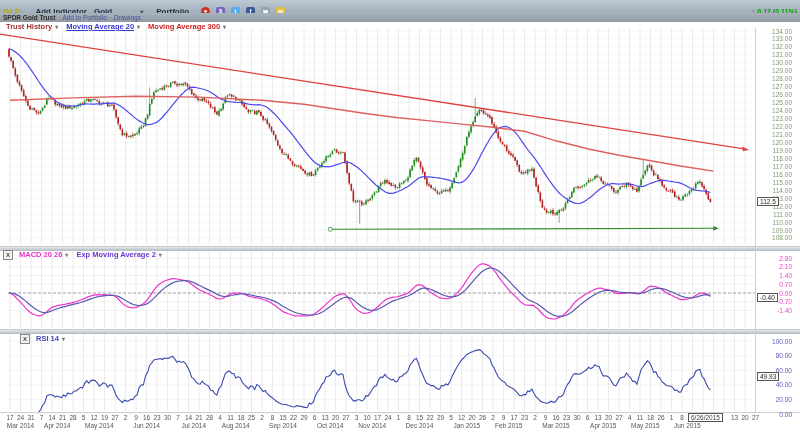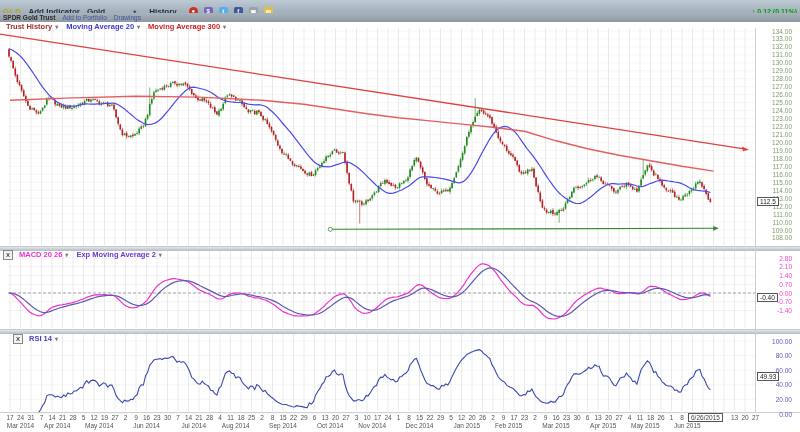--- a/index.html
+++ b/index.html
@@ -307,24 +307,24 @@
     <circle cx="330.25" cy="229.30599999999995" r="2" fill="#fff" stroke="#2e8b2e" stroke-width="0.8"></circle>
     <path d="M718.75 228.30599999999995 l-5.5 -2.4 v4.8 Z" fill="#2e8b2e"></path>
     <line x1="8" y1="293" x2="755" y2="293" stroke="#a5a5a5" stroke-width="1" stroke-dasharray="3,2"></line>
     <polyline points="9.0,293.0 11.1,293.5 13.2,294.9 15.3,296.8 17.4,299.1 19.5,301.2 21.6,303.4 23.7,305.8 25.8,308.1 27.9,310.3 30.0,312.3 32.1,313.6 34.2,314.5 36.3,315.3 38.4,315.8 40.5,315.6 42.6,314.8 44.7,313.6 46.8,311.6 48.9,309.7 51.0,308.1 53.1,306.8 55.2,306.3 57.3,305.6 59.4,305.2 61.5,304.9 63.6,304.4 65.7,304.2 67.8,303.6 69.9,303.2 72.0,302.8 74.1,302.2 76.2,301.5 78.3,300.8 80.4,300.0 82.5,299.3 84.6,298.4 86.7,297.3 88.8,296.7 90.9,295.9 93.0,295.3 95.1,294.8 97.2,294.6 99.3,294.8 101.4,294.8 103.5,294.7 105.6,294.7 107.7,295.0 109.8,295.1 111.9,295.2 114.0,295.7 116.1,297.1 118.2,299.0 120.3,301.1 122.4,303.4 124.5,304.9 126.6,306.2 128.7,307.2 130.8,307.6 132.9,307.8 135.0,307.6 137.1,307.2 139.2,306.1 141.3,304.8 143.4,303.7 145.5,301.7 147.6,299.6 149.7,296.4 151.8,293.3 153.9,290.1 156.0,287.3 158.1,285.2 160.2,283.4 162.3,282.2 164.4,281.0 166.5,280.2 168.6,279.7 170.7,279.1 172.8,278.6 174.9,278.6 177.0,279.0 179.1,279.3 181.2,279.8 183.3,280.1 185.4,280.7 187.5,281.5 189.6,282.7 191.7,284.3 193.8,285.8 195.9,287.4 198.0,289.0 200.1,290.3 202.2,291.1 204.3,292.1 206.4,293.0 208.5,293.8 210.6,295.0 212.7,296.0 214.8,297.3 216.9,298.6 219.0,298.9 221.1,299.0 223.2,298.3 225.3,297.0 227.4,295.6 229.5,294.4 231.6,293.6 233.7,293.1 235.8,293.1 237.9,293.0 240.0,293.0 242.1,293.5 244.2,294.3 246.3,295.1 248.4,296.1 250.5,296.6 252.6,297.0 254.7,297.8 256.8,297.9 258.9,298.0 261.0,298.6 263.1,299.5 265.2,300.0 267.3,300.9 269.4,302.0 271.5,303.2 273.6,304.5 275.7,306.0 277.8,307.7 279.9,309.3 282.0,310.9 284.1,312.1 286.2,312.9 288.3,313.8 290.4,314.5 292.5,315.3 294.6,315.9 296.7,315.9 298.8,316.0 300.9,315.9 303.0,315.9 305.1,316.0 307.2,315.9 309.3,315.3 311.4,315.0 313.5,314.4 315.6,313.1 317.7,311.6 319.8,310.0 321.9,308.1 324.0,306.3 326.1,304.1 328.2,302.1 330.3,300.4 332.4,298.5 334.5,296.7 336.6,295.6 338.7,294.9 340.8,294.1 342.9,293.6 345.0,294.4 347.1,296.3 349.2,299.1 351.3,302.0 353.4,305.6 355.5,308.4 357.6,310.2 359.7,311.4 361.8,312.7 363.9,313.4 366.0,313.2 368.1,312.9 370.2,312.2 372.3,311.0 374.4,309.5 376.5,308.0 378.6,306.0 380.7,303.9 382.8,302.1 384.9,300.2 387.0,299.0 389.1,298.1 391.2,297.6 393.3,297.1 395.4,297.0 397.5,296.8 399.6,296.1 401.7,295.4 403.8,294.6 405.9,293.9 408.0,293.0 410.1,291.3 412.2,289.5 414.3,287.4 416.4,285.6 418.5,284.7 420.6,284.8 422.7,285.6 424.8,287.2 426.9,289.2 429.0,290.9 431.1,292.6 433.2,293.9 435.3,295.3 437.4,296.6 439.5,297.7 441.6,298.1 443.7,298.5 445.8,298.5 447.9,298.6 450.0,298.2 452.1,297.2 454.2,295.8 456.3,293.9 458.4,291.7 460.5,289.1 462.6,286.3 464.7,283.4 466.8,280.0 468.9,276.9 471.0,273.9 473.1,271.3 475.2,268.8 477.3,266.6 479.4,264.9 481.5,263.9 483.6,263.9 485.7,264.3 487.8,265.1 489.9,266.3 492.0,268.3 494.1,270.5 496.2,273.2 498.3,276.3 500.4,279.3 502.5,282.1 504.6,284.7 506.7,287.4 508.8,289.9 510.9,292.2 513.0,294.1 515.1,296.1 517.2,298.2 519.3,300.6 521.4,302.6 523.5,304.0 525.6,305.0 527.7,305.2 529.8,305.4 531.9,305.1 534.0,305.9 536.1,307.4 538.2,309.2 540.3,311.5 542.4,314.0 544.5,315.9 546.6,317.5 548.7,318.4 550.8,318.7 552.9,319.0 555.0,319.0 557.1,318.4 559.2,317.4 561.3,316.4 563.4,315.1 565.5,313.2 567.6,311.0 569.7,308.8 571.8,306.2 573.9,303.5 576.0,301.2 578.1,299.4 580.2,297.9 582.3,296.5 584.4,295.1 586.5,293.8 588.6,292.4 590.7,291.4 592.8,290.5 594.9,289.3 597.0,288.6 599.1,288.1 601.2,288.2 603.3,288.8 605.4,289.3 607.5,289.7 609.6,290.3 611.7,291.1 613.8,292.2 615.9,293.2 618.0,293.6 620.1,293.6 622.2,293.5 624.3,293.3 626.4,292.8 628.5,292.7 630.6,292.7 632.7,293.2 634.8,293.5 636.9,294.0 639.0,293.8 641.1,292.7 643.2,291.3 645.3,289.7 647.4,287.8 649.5,286.6 651.6,286.1 653.7,286.5 655.8,286.7 657.9,287.5 660.0,288.5 662.1,289.8 664.2,291.2 666.3,292.6 668.4,293.9 670.5,294.8 672.6,295.7 674.7,297.0 676.8,297.8 678.9,298.9 681.0,299.6 683.1,299.7 685.2,299.5 687.3,299.2 689.4,298.5 691.5,297.7 693.6,296.8 695.7,295.5 697.8,294.3 699.9,293.2 702.0,293.0 704.1,293.2 706.2,293.9 708.3,295.2 710.4,296.5" fill="none" stroke="#ee33cc" stroke-width="1.2"></polyline>
     <polyline points="9.0,293.0 11.1,293.1 13.2,293.5 15.3,294.1 17.4,295.1 19.5,296.3 21.6,297.8 23.7,299.4 25.8,301.1 27.9,303.0 30.0,304.8 32.1,306.6 34.2,308.2 36.3,309.6 38.4,310.8 40.5,311.8 42.6,312.4 44.7,312.6 46.8,312.4 48.9,311.9 51.0,311.1 53.1,310.3 55.2,309.5 57.3,308.7 59.4,308.0 61.5,307.4 63.6,306.8 65.7,306.3 67.8,305.7 69.9,305.2 72.0,304.7 74.1,304.2 76.2,303.7 78.3,303.1 80.4,302.5 82.5,301.8 84.6,301.2 86.7,300.4 88.8,299.6 90.9,298.9 93.0,298.2 95.1,297.5 97.2,296.9 99.3,296.5 101.4,296.2 103.5,295.9 105.6,295.6 107.7,295.5 109.8,295.4 111.9,295.4 114.0,295.5 116.1,295.8 118.2,296.4 120.3,297.4 122.4,298.6 124.5,299.8 126.6,301.1 128.7,302.3 130.8,303.4 132.9,304.3 135.0,304.9 137.1,305.4 139.2,305.5 141.3,305.4 143.4,305.0 145.5,304.4 147.6,303.4 149.7,302.0 151.8,300.3 153.9,298.2 156.0,296.1 158.1,293.9 160.2,291.8 162.3,289.9 164.4,288.1 166.5,286.5 168.6,285.2 170.7,283.9 172.8,282.9 174.9,282.0 177.0,281.4 179.1,281.0 181.2,280.8 183.3,280.6 185.4,280.6 187.5,280.8 189.6,281.2 191.7,281.8 193.8,282.6 195.9,283.6 198.0,284.6 200.1,285.8 202.2,286.8 204.3,287.9 206.4,288.9 208.5,289.9 210.6,290.9 212.7,291.9 214.8,293.0 216.9,294.1 219.0,295.1 221.1,295.9 223.2,296.4 225.3,296.5 227.4,296.3 229.5,295.9 231.6,295.5 233.7,295.0 235.8,294.6 237.9,294.3 240.0,294.0 242.1,293.9 244.2,294.0 246.3,294.2 248.4,294.6 250.5,295.0 252.6,295.4 254.7,295.9 256.8,296.3 258.9,296.6 261.0,297.0 263.1,297.5 265.2,298.0 267.3,298.6 269.4,299.3 271.5,300.1 273.6,300.9 275.7,301.9 277.8,303.1 279.9,304.3 282.0,305.7 284.1,306.9 286.2,308.1 288.3,309.3 290.4,310.3 292.5,311.3 294.6,312.2 296.7,313.0 298.8,313.6 300.9,314.0 303.0,314.4 305.1,314.7 307.2,315.0 309.3,315.0 311.4,315.0 313.5,314.9 315.6,314.5 317.7,314.0 319.8,313.2 321.9,312.2 324.0,311.0 326.1,309.6 328.2,308.1 330.3,306.6 332.4,304.9 334.5,303.3 336.6,301.8 338.7,300.4 340.8,299.1 342.9,298.0 345.0,297.3 347.1,297.1 349.2,297.5 351.3,298.4 353.4,299.8 355.5,301.6 357.6,303.3 359.7,304.9 361.8,306.5 363.9,307.9 366.0,308.9 368.1,309.7 370.2,310.2 372.3,310.4 374.4,310.2 376.5,309.8 378.6,309.0 380.7,308.0 382.8,306.8 384.9,305.5 387.0,304.2 389.1,303.0 391.2,301.9 393.3,300.9 395.4,300.1 397.5,299.5 399.6,298.8 401.7,298.1 403.8,297.4 405.9,296.7 408.0,296.0 410.1,295.0 412.2,293.9 414.3,292.6 416.4,291.2 418.5,289.9 420.6,288.9 422.7,288.2 424.8,288.0 426.9,288.3 429.0,288.8 431.1,289.5 433.2,290.4 435.3,291.4 437.4,292.4 439.5,293.5 441.6,294.4 443.7,295.2 445.8,295.9 447.9,296.4 450.0,296.8 452.1,296.9 454.2,296.6 456.3,296.1 458.4,295.2 460.5,294.0 462.6,292.5 464.7,290.6 466.8,288.5 468.9,286.2 471.0,283.7 473.1,281.2 475.2,278.7 477.3,276.3 479.4,274.0 481.5,272.0 483.6,270.4 485.7,269.2 487.8,268.4 489.9,267.9 492.0,268.0 494.1,268.5 496.2,269.5 498.3,270.8 500.4,272.5 502.5,274.4 504.6,276.5 506.7,278.7 508.8,280.9 510.9,283.2 513.0,285.4 515.1,287.5 517.2,289.7 519.3,291.8 521.4,294.0 523.5,296.0 525.6,297.8 527.7,299.3 529.8,300.5 531.9,301.4 534.0,302.3 536.1,303.3 538.2,304.5 540.3,305.9 542.4,307.5 544.5,309.2 546.6,310.9 548.7,312.4 550.8,313.6 552.9,314.7 555.0,315.6 557.1,316.1 559.2,316.4 561.3,316.4 563.4,316.1 565.5,315.5 567.6,314.6 569.7,313.5 571.8,312.0 573.9,310.3 576.0,308.5 578.1,306.7 580.2,304.9 582.3,303.2 584.4,301.6 586.5,300.0 588.6,298.5 590.7,297.1 592.8,295.8 594.9,294.5 597.0,293.3 599.1,292.3 601.2,291.5 603.3,290.9 605.4,290.6 607.5,290.4 609.6,290.4 611.7,290.5 613.8,290.9 615.9,291.3 618.0,291.8 620.1,292.2 622.2,292.4 624.3,292.6 626.4,292.6 628.5,292.6 630.6,292.7 632.7,292.8 634.8,292.9 636.9,293.1 639.0,293.3 641.1,293.2 643.2,292.8 645.3,292.2 647.4,291.3 649.5,290.4 651.6,289.5 653.7,288.9 655.8,288.5 657.9,288.3 660.0,288.3 662.1,288.6 664.2,289.1 666.3,289.8 668.4,290.6 670.5,291.5 672.6,292.3 674.7,293.3 676.8,294.2 678.9,295.1 681.0,296.0 683.1,296.7 685.2,297.3 687.3,297.7 689.4,297.8 691.5,297.8 693.6,297.6 695.7,297.2 697.8,296.6 699.9,295.9 702.0,295.3 704.1,294.9 706.2,294.7 708.3,294.8 710.4,295.1" fill="none" stroke="#5a5ab0" stroke-width="1.2"></polyline>
     <polyline points="38.4,412.9 40.5,409.7 42.6,405.5 44.7,402.7 46.8,395.8 48.9,394.7 51.0,394.7 53.1,395.3 55.2,397.2 57.3,396.1 59.4,396.9 61.5,397.6 63.6,395.1 65.7,396.5 67.8,392.9 69.9,394.0 72.0,393.6 74.1,391.0 76.2,390.9 78.3,389.3 80.4,387.3 82.5,388.1 84.6,383.6 86.7,380.7 88.8,383.1 90.9,380.6 93.0,380.1 95.1,380.6 97.2,382.7 99.3,386.1 101.4,384.5 103.5,382.8 105.6,383.6 107.7,387.1 109.8,385.0 111.9,385.1 114.0,389.6 116.1,395.4 118.2,398.7 120.3,400.7 122.4,402.6 124.5,400.2 126.6,401.1 128.7,401.0 130.8,399.3 132.9,399.6 135.0,396.3 137.1,394.8 139.2,387.5 141.3,384.9 143.4,385.0 145.5,376.0 147.6,372.3 149.7,365.2 151.8,362.8 153.9,360.0 156.0,359.3 158.1,359.1 160.2,358.5 162.3,359.5 164.4,358.0 166.5,358.4 168.6,358.3 170.7,357.0 172.8,356.4 174.9,359.1 177.0,362.2 179.1,361.1 181.2,362.4 183.3,361.6 185.4,363.3 187.5,367.0 189.6,371.2 191.7,377.4 193.8,378.9 195.9,381.6 198.0,383.8 200.1,384.2 202.2,381.2 204.3,383.5 206.4,384.9 208.5,386.0 210.6,390.2 212.7,390.6 214.8,393.7 216.9,395.2 219.0,388.4 221.1,386.3 223.2,379.7 225.3,373.6 227.4,371.8 229.5,370.9 231.6,373.2 233.7,373.6 235.8,378.0 237.9,376.8 240.0,377.5 242.1,382.0 244.2,384.6 246.3,386.4 248.4,388.9 250.5,386.1 252.6,386.3 254.7,389.5 256.8,384.6 258.9,385.8 261.0,388.9 263.1,391.5 265.2,390.5 267.3,393.6 269.4,395.5 271.5,397.3 273.6,398.9 275.7,400.7 277.8,402.3 279.9,403.3 282.0,404.2 284.1,404.5 286.2,404.5 288.3,405.5 290.4,406.0 292.5,406.7 294.6,407.0 296.7,405.7 298.8,406.1 300.9,406.4 303.0,406.9 305.1,407.4 307.2,407.7 309.3,403.1 311.4,404.1 313.5,401.7 315.6,395.1 317.7,391.5 319.8,388.7 321.9,384.4 324.0,382.1 326.1,376.8 328.2,376.5 330.3,375.0 332.4,371.5 334.5,370.0 336.6,373.9 338.7,375.1 340.8,373.8 342.9,374.4 345.0,384.5 347.1,391.2 349.2,395.8 351.3,398.1 353.4,400.9 355.5,400.9 357.6,399.7 359.7,399.8 361.8,400.9 363.9,399.6 366.0,395.7 368.1,395.9 370.2,392.9 372.3,389.2 374.4,386.4 376.5,385.5 378.6,379.8 380.7,377.2 382.8,377.4 384.9,374.5 387.0,377.1 389.1,378.4 391.2,379.9 393.3,379.4 395.4,381.8 397.5,381.3 399.6,376.9 401.7,376.5 403.8,374.3 405.9,373.2 408.0,370.8 410.1,364.7 412.2,362.4 414.3,359.4 416.4,358.3 418.5,363.7 420.6,370.0 422.7,374.8 424.8,379.8 426.9,383.5 429.0,384.2 431.1,385.6 433.2,385.6 435.3,387.3 437.4,388.9 439.5,389.2 441.6,385.5 443.7,386.0 445.8,384.0 447.9,385.1 450.0,381.2 452.1,376.4 454.2,372.3 456.3,368.2 458.4,364.7 460.5,361.4 462.6,359.0 464.7,356.9 466.8,354.5 468.9,353.4 471.0,352.3 473.1,351.5 475.2,350.6 477.3,350.1 479.4,349.6 481.5,351.0 483.6,353.7 485.7,354.9 487.8,356.8 489.9,358.6 492.0,364.9 494.1,368.0 496.2,372.8 498.3,377.0 500.4,379.4 502.5,381.0 504.6,382.1 506.7,385.1 508.8,386.6 510.9,387.5 513.0,388.4 515.1,390.5 517.2,392.6 519.3,395.3 521.4,396.0 523.5,394.5 525.6,394.8 527.7,390.9 529.8,391.6 531.9,389.0 534.0,393.6 536.1,396.9 538.2,398.7 540.3,401.0 542.4,402.3 544.5,402.7 546.6,403.3 548.7,402.9 550.8,401.2 552.9,402.1 555.0,402.1 557.1,399.3 559.2,396.5 561.3,396.5 563.4,394.5 565.5,388.1 567.6,384.3 569.7,381.6 571.8,377.0 573.9,373.9 576.0,373.6 578.1,374.2 580.2,373.9 582.3,372.6 584.4,371.2 586.5,369.8 588.6,367.3 590.7,368.6 592.8,367.6 594.9,364.7 597.0,366.2 599.1,366.2 601.2,372.1 603.3,376.1 605.4,375.8 607.5,376.3 609.6,378.1 611.7,381.9 613.8,385.1 615.9,385.9 618.0,382.0 620.1,378.2 622.2,377.3 624.3,376.9 626.4,373.0 628.5,375.8 630.6,377.7 632.7,381.5 634.8,381.1 636.9,384.3 639.0,376.6 641.1,369.8 643.2,366.5 645.3,363.6 647.4,360.8 649.5,362.5 651.6,366.8 653.7,372.6 655.8,371.8 657.9,376.4 660.0,378.1 662.1,382.0 664.2,383.5 666.3,385.5 668.4,386.0 670.5,386.0 672.6,387.3 674.7,390.4 676.8,390.0 678.9,392.1 681.0,392.0 683.1,386.8 685.2,384.9 687.3,384.5 689.4,379.7 691.5,378.0 693.6,376.5 695.7,371.2 697.8,370.0 699.9,369.4 702.0,376.3 704.1,378.9 706.2,383.8 708.3,388.0 710.4,389.8" fill="none" stroke="#3a4aae" stroke-width="1.1"></polyline>
   </svg>
 
 <div class="toolbar">
   <span class="sym">GLD</span>
-  <span class="tb-item" style="margin-left:7px">Add Indicator</span>
+  <span class="tb-item" style="margin-left:14px">Add Indicator</span>
   <span class="tb-item" style="margin-left:7px">Gold</span>
   <span class="caret" style="margin-left:28px">▾</span>
-  <span class="tb-item" style="margin-left:13px">History</span>
+  <span class="tb-item" style="margin-left:13px">Portfolio</span>
   <span class="icons">
       <span class="icn round" style="background: rgb(204, 51, 34);">●</span>
       <span class="icn" style="background: rgb(119, 102, 187);">$</span>
       <span class="icn" style="background: rgb(85, 172, 238);">t</span>
       <span class="icn" style="background: rgb(59, 89, 152);">f</span>
       <span class="icn" style="background: rgb(152, 162, 170);">▣</span>
       <span class="icn" style="background: rgb(226, 194, 60);">✉</span>
     </span>
   <span class="spacer"></span>
   <span class="change" style="color: rgb(0, 160, 0);">
@@ -338,40 +338,40 @@
   <span class="lnk">Add to Portfolio</span>
   <span class="lnk">Drawings</span>
 </div>
 
 <div class="indrow" id="price-hdr" style="left:4px;top:22px">
     <span class="ind">
       <span style="color: rgb(160, 48, 48); margin-left: 2px;">Trust History</span>
       <span class="caret">▾</span>
     </span>
     <span class="ind">
-      <span style="color: rgb(58, 58, 208); margin-left: 8px;">Moving Average 20</span>
+      <span style="color: rgb(58, 58, 208); margin-left: 8px; text-decoration: underline;">Moving Average 20</span>
       <span class="caret">▾</span>
     </span>
     <span class="ind">
       <span style="color: rgb(204, 34, 34); margin-left: 8px;">Moving Average 300</span>
       <span class="caret">▾</span>
     </span>
   </div>
 <div class="indrow" id="macd-hdr" style="left:3px;top:250px">
     <span class="xbox">X</span>
     <span class="ind">
       <span style="color: rgb(232, 50, 204); margin-left: 2px;">MACD 20 26</span>
       <span class="caret">▾</span>
     </span>
     <span class="ind">
       <span style="color: rgb(106, 58, 208); margin-left: 8px;">Exp Moving Average 2</span>
       <span class="caret">▾</span>
     </span>
   </div>
-<div class="indrow" id="rsi-hdr" style="left:13px;top:334px">
+<div class="indrow" id="rsi-hdr" style="left:20px;top:334px">
     <span class="xbox">X</span>
     <span class="ind">
       <span style="color: rgb(68, 68, 187); margin-left: 2px;">RSI 14</span>
       <span class="caret">▾</span>
     </span>
   </div>
 
 <div class="divbar" style="top:246px"></div>
 <div class="divbar" style="top:329px"></div>
 <div class="axline" style="left:0;top:412px;width:800px;height:1px"></div>

